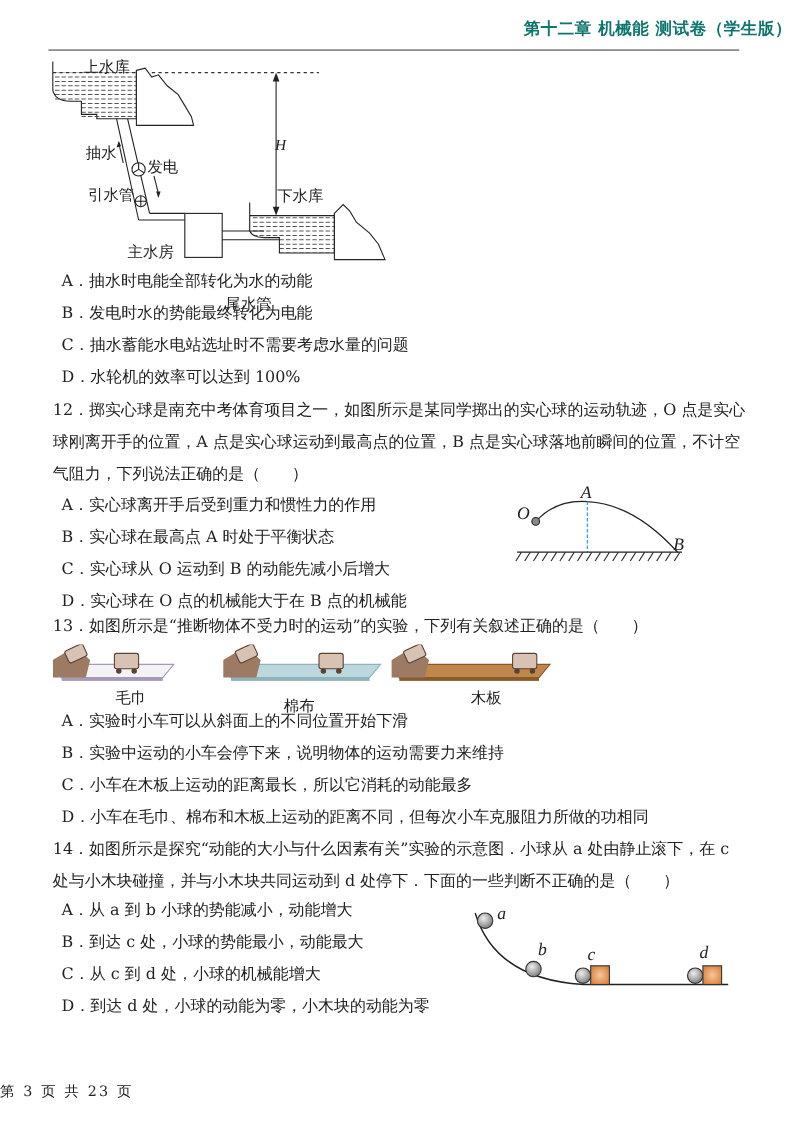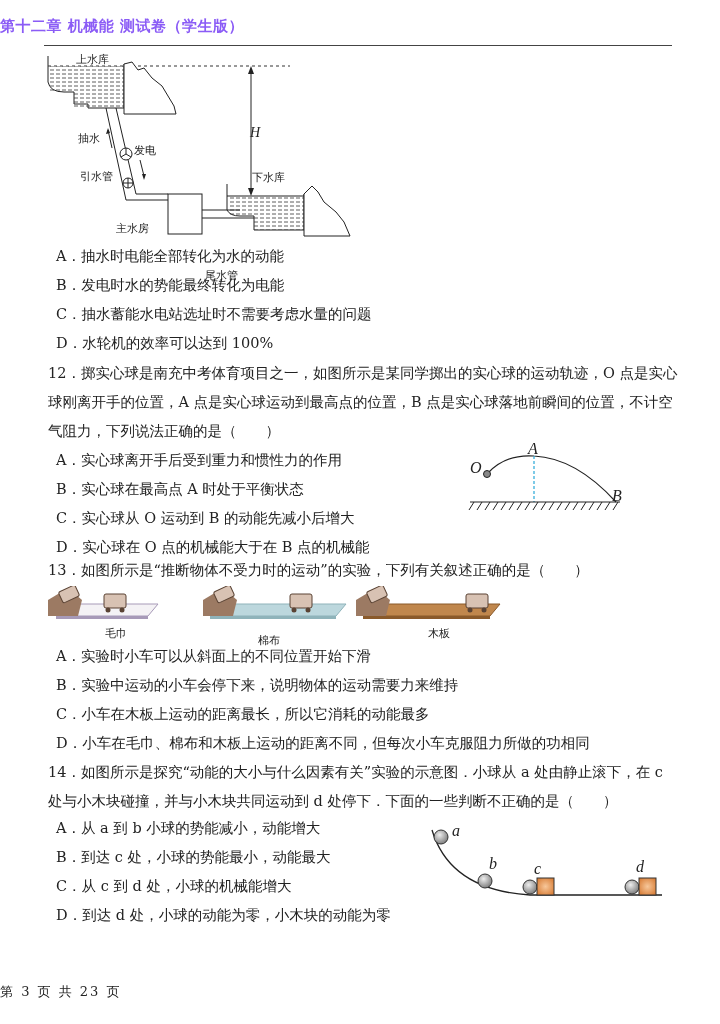--- a/index.html
+++ b/index.html
@@ -1,26 +1,26 @@
 <!DOCTYPE html>
 <html><head>
 <meta charset="utf-8">
 <style>
   html, body { margin: 0; padding: 0; background: #ffffff; }
   body { width: 720px; height: 1024px; position: relative; overflow: hidden;
          font-family: "Liberation Serif", "DejaVu Serif", serif; color: #222; }
-  .header-title { position: absolute; top: 17px; left: 0; width: 720px; text-align: left;
-         font-size: 15px; font-weight: bold; color: #8b5cf6; letter-spacing: 0.5px;
+  .header-title { position: absolute; top: 17px; left: 0; width: 720px; text-align: right;
+         font-size: 15px; font-weight: bold; color: #0f766e; letter-spacing: 0.5px;
          font-family: "DejaVu Sans", sans-serif; }
   .header-rule { position: absolute; top: 45px; left: 44px; width: 628px; height: 1px; background: #444; }
   .line { position: absolute; left: 48px; font-size: 14.5px; line-height: 20px; white-space: nowrap;
           font-family: "DejaVu Serif", serif; }
   .opt { left: 56px; }
   .fig { position: absolute; }
-  .caption { position: absolute; font-size: 11px; font-family: "DejaVu Sans", sans-serif; }
+  .caption { position: absolute; font-size: 14px; font-family: "DejaVu Sans", sans-serif; }
   .footer { position: absolute; top: 983px; left: 0; width: 720px; text-align: left; font-size: 13px;
             font-family: "DejaVu Serif", serif; letter-spacing: 2px; }
 </style>
 </head>
 <body>
 
 <div class="header-title">第十二章 机械能 测试卷（学生版）</div>
 <div class="header-rule"></div>
 
 <svg class="fig" style="left:44px;top:52px" width="316" height="188" viewBox="0 0 316 188">

